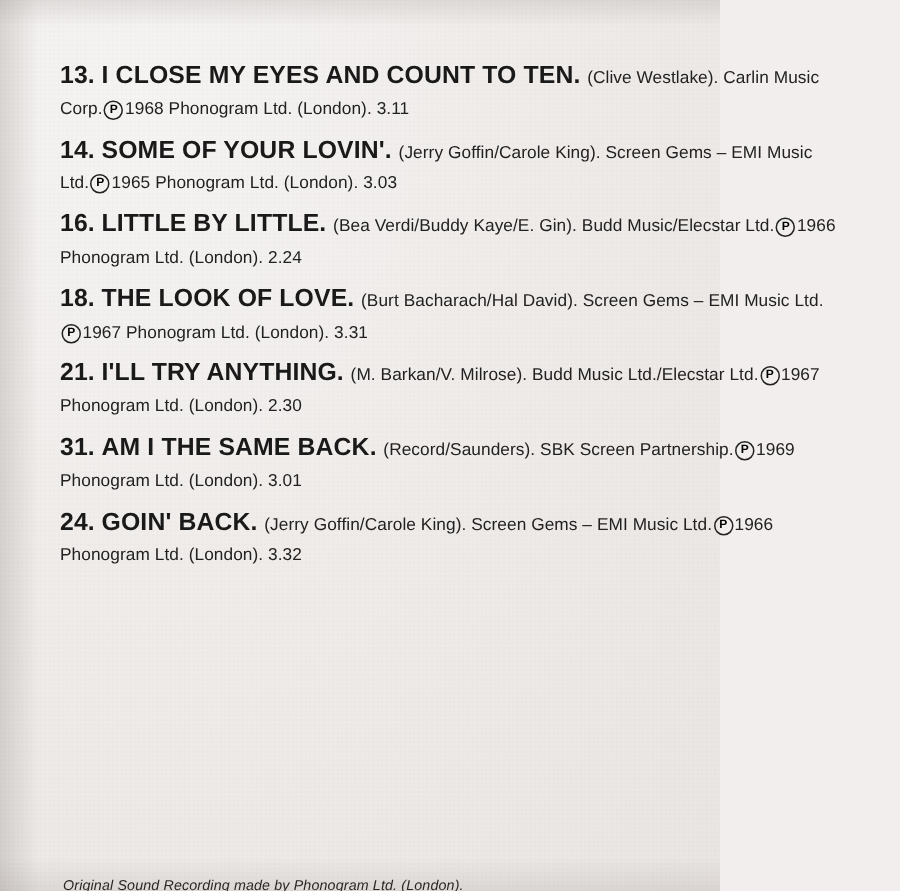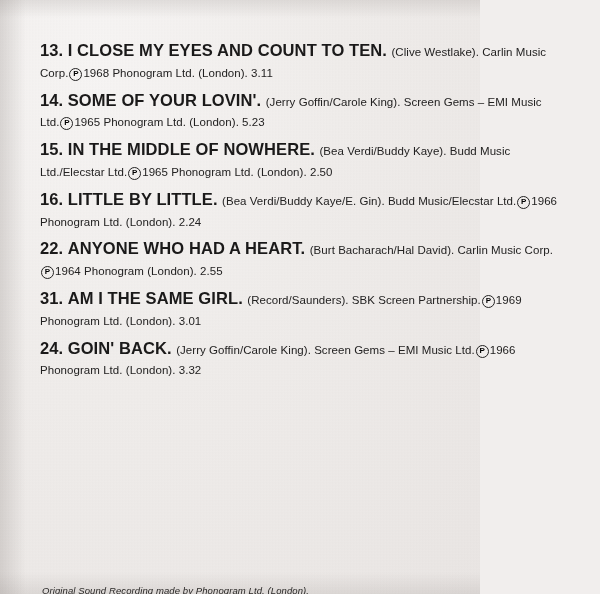--- a/index.html
+++ b/index.html
@@ -112,22 +112,22 @@
 </head>
 <body>
 
 <div id="page">
   <div class="edge-shadow-top"></div>
   <div class="edge-shadow-left"></div>
   <div class="edge-shadow-bottom"></div>
 
   <div id="track-list">
       <div class="track"><span class="track-title">13.</span> <span class="track-title">I CLOSE MY EYES AND COUNT TO TEN.</span> <span class="track-credits">(Clive Westlake). Carlin Music Corp.</span><span class="p-mark">P</span><span class="track-credits">1968 Phonogram Ltd. (London). 3.11</span></div>
-      <div class="track"><span class="track-title">14.</span> <span class="track-title">SOME OF YOUR LOVIN'.</span> <span class="track-credits">(Jerry Goffin/Carole King). Screen Gems – EMI Music Ltd.</span><span class="p-mark">P</span><span class="track-credits">1965 Phonogram Ltd. (London). 5.23</span></div>
-      <div class="track"><span class="track-title">15.</span> <span class="track-title">IN THE MIDDLE OF NOWHERE.</span> <span class="track-credits">(Bea Verdi/Buddy Kaye). Budd Music Ltd./Elecstar Ltd.</span><span class="p-mark">P</span><span class="track-credits">1965 Phonogram Ltd. (London). 2.50</span></div>
+      <div class="track"><span class="track-title">14.</span> <span class="track-title">SOME OF YOUR LOVIN'.</span> <span class="track-credits">(Jerry Goffin/Carole King). Screen Gems – EMI Music Ltd.</span><span class="p-mark">P</span><span class="track-credits">1965 Phonogram Ltd. (London). 3.03</span></div>
       <div class="track"><span class="track-title">16.</span> <span class="track-title">LITTLE BY LITTLE.</span> <span class="track-credits">(Bea Verdi/Buddy Kaye/E. Gin). Budd Music/Elecstar Ltd.</span><span class="p-mark">P</span><span class="track-credits">1966 Phonogram Ltd. (London). 2.24</span></div>
-      <div class="track"><span class="track-title">22.</span> <span class="track-title">ANYONE WHO HAD A HEART.</span> <span class="track-credits">(Burt Bacharach/Hal David). Carlin Music Corp.</span><span class="p-mark">P</span><span class="track-credits">1964 Phonogram (London). 2.55</span></div>
-      <div class="track"><span class="track-title">31.</span> <span class="track-title">AM I THE SAME GIRL.</span> <span class="track-credits">(Record/Saunders). SBK Screen Partnership.</span><span class="p-mark">P</span><span class="track-credits">1969 Phonogram Ltd. (London). 3.01</span></div>
+      <div class="track"><span class="track-title">18.</span> <span class="track-title">THE LOOK OF LOVE.</span> <span class="track-credits">(Burt Bacharach/Hal David). Screen Gems – EMI Music Ltd.</span><span class="p-mark">P</span><span class="track-credits">1967 Phonogram Ltd. (London). 3.31</span></div>
+      <div class="track"><span class="track-title">21.</span> <span class="track-title">I'LL TRY ANYTHING.</span> <span class="track-credits">(M. Barkan/V. Milrose). Budd Music Ltd./Elecstar Ltd.</span><span class="p-mark">P</span><span class="track-credits">1967 Phonogram Ltd. (London). 2.30</span></div>
+      <div class="track"><span class="track-title">31.</span> <span class="track-title">AM I THE SAME BACK.</span> <span class="track-credits">(Record/Saunders). SBK Screen Partnership.</span><span class="p-mark">P</span><span class="track-credits">1969 Phonogram Ltd. (London). 3.01</span></div>
       <div class="track"><span class="track-title">24.</span> <span class="track-title">GOIN' BACK.</span> <span class="track-credits">(Jerry Goffin/Carole King). Screen Gems – EMI Music Ltd.</span><span class="p-mark">P</span><span class="track-credits">1966 Phonogram Ltd. (London). 3.32</span></div>
     </div>
 
   <div id="footer-note">Original Sound Recording made by Phonogram Ltd. (London).</div>
 </div>
 
 </body></html>

